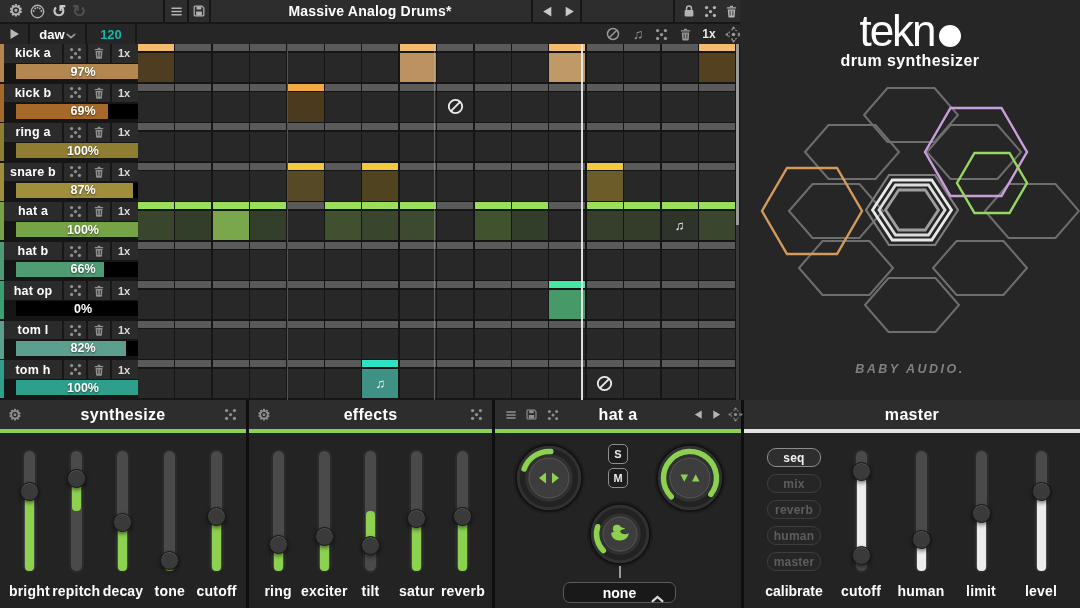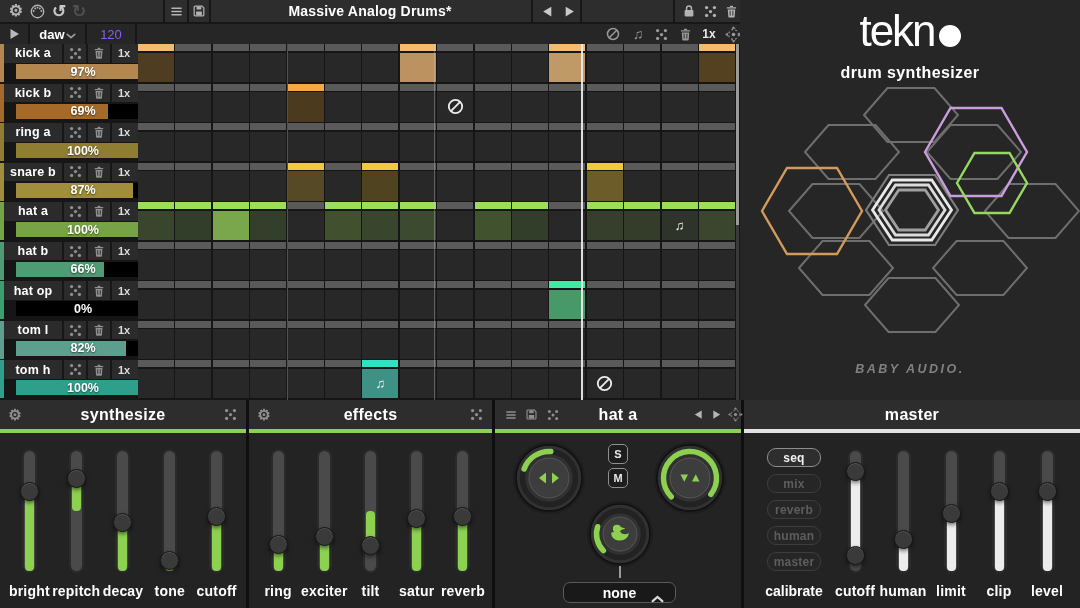--- a/index.html
+++ b/index.html
@@ -6,21 +6,21 @@
   body{background:#000;font-family:"Liberation Sans",sans-serif}
   #app{position:relative;width:1080px;height:608px;background:#161616;overflow:hidden;color:#fff;font-family:"Liberation Sans",sans-serif}
   
   #row1{position:absolute;left:0;top:0;width:740px;height:22px;background:#2d2d2d}
   #row2{position:absolute;left:0;top:22px;width:740px;height:22px;background:#262626;border-top:2px solid #171717}
   .vdiv{position:absolute;top:0;height:100%;width:2px;background:#171717}
   .tb-ico{position:absolute;top:0;height:100%;display:flex;align-items:center;justify-content:center;color:#b3b3b3;cursor:default}
   .glyph{line-height:1;font-weight:bold}
   #title{position:absolute;left:209px;width:322px;top:0;height:100%;display:flex;align-items:center;justify-content:center;font-size:14px;font-weight:bold;letter-spacing:.2px}
   #swing-wrap{position:absolute;left:135px;width:470px;top:0;height:100%;display:flex;align-items:center;justify-content:center;gap:6px;font-size:13px;font-weight:bold}
-  #tempo{position:absolute;left:87px;width:48px;top:0;height:100%;display:flex;align-items:center;justify-content:center;font-size:13px;font-weight:normal;color:#8b5cf6}
+  #tempo{position:absolute;left:87px;width:48px;top:0;height:100%;display:flex;align-items:center;justify-content:center;font-size:13px;font-weight:bold;color:#14b8a6}
   #sync{position:absolute;left:30px;width:55px;top:0;height:100%;display:flex;align-items:center;justify-content:center;gap:1px;font-size:13px;font-weight:bold}
   #loop-top{position:absolute;left:698px;width:22px;top:0;height:100%;display:flex;align-items:center;justify-content:center;font-size:12px;font-weight:bold;color:#e8e8e8}
   
   #sequencer{position:absolute;left:0;top:44px;width:740px;height:356px;background:#161616}
   .trow{position:absolute;left:0;width:735px;height:38px}
   .tstrip{position:absolute;left:0;top:0;width:4px;height:38px}
   .tname{position:absolute;left:4px;top:0;width:134px;height:18.5px;background:#2b2b2b;display:flex;align-items:stretch}
   .tname-label{flex:0 0 58px;display:flex;align-items:center;justify-content:center;font-size:12.5px;font-weight:bold;letter-spacing:.2px}
   .tico{flex:0 0 24px;display:flex;align-items:center;justify-content:center;border-left:2px solid #171717}
   .trep{flex:0 0 26px;display:flex;align-items:center;justify-content:center;border-left:2px solid #171717;font-size:11px;font-weight:bold;color:#dcdcdc}
@@ -36,21 +36,21 @@
   .beatline{position:absolute;top:0;height:356px;width:1.5px;background:rgba(210,210,210,.32);pointer-events:none}
   #playhead{position:absolute;top:0;height:356px;width:2px;left:580.5px;background:#ededed;opacity:.92;pointer-events:none}
   #seq-scroll{position:absolute;left:736px;top:0;width:3px;height:356px;background:#3a3a3a}
   #seq-thumb{position:absolute;left:0;top:0;width:3px;height:181px;background:#9a9a9a}
   
   #logo-panel{position:absolute;left:740px;top:0;width:340px;height:400px;background:#262626}
   #logo-block{position:absolute;left:0;right:0;top:13px;text-align:center}
   #brand-line{display:flex;align-items:flex-end;justify-content:center}
   #brand-text{font-size:44px;font-weight:400;letter-spacing:-2px;line-height:.8}
   #brand-dot{width:22px;height:22px;border-radius:50%;background:#fff;margin-left:4px;margin-bottom:1px}
-  #brand-sub{margin-top:16px;font-size:16px;font-weight:bold;letter-spacing:.4px}
+  #brand-sub{margin-top:4px;font-size:16px;font-weight:bold;letter-spacing:.4px}
   #hexes{position:absolute;left:0;top:78px;width:340px;height:262px}
   #byline{position:absolute;left:0;right:0;top:362px;text-align:center;font-size:12.5px;font-weight:bold;font-style:italic;letter-spacing:2.5px;color:#818181}
   
   #bottom-bg{position:absolute;left:0;top:400px;width:1080px;height:208px;background:#0f0f0f}
   .panel{position:absolute;top:400px;height:208px;background:#232323}
   #p-syn{left:0;width:246px}
   #p-fx{left:249px;width:243px}
   #p-voice{left:495px;width:246px}
   #p-master{left:744px;width:336px}
   .phead{position:absolute;left:0;right:0;top:0;height:29px;background:#2d2d2d}
@@ -1444,25 +1444,18 @@
             <div class="sfill" style="background: rgb(237, 237, 237); top: 64.12px; height: 55.88px;"></div>
           </div>
           <div class="shandle" style="top: 70.62px;"></div>
           <div class="slabel">limit</div>
         </div>
         <div class="scol">
           <div class="strack">
             <div class="sfill" style="background: rgb(237, 237, 237); top: 42.92px; height: 77.08px;"></div>
           </div>
           <div class="shandle" style="top: 49.42px;"></div>
-          <div class="slabel">clip</div>
-        </div>
-        <div class="scol">
-          <div class="strack">
-            <div class="sfill" style="background: rgb(237, 237, 237); top: 42.92px; height: 77.08px;"></div>
-          </div>
-          <div class="shandle" style="top: 49.42px;"></div>
           <div class="slabel">level</div>
         </div>
       </div>
   </div>
 
 </div>
 
 </body></html>

